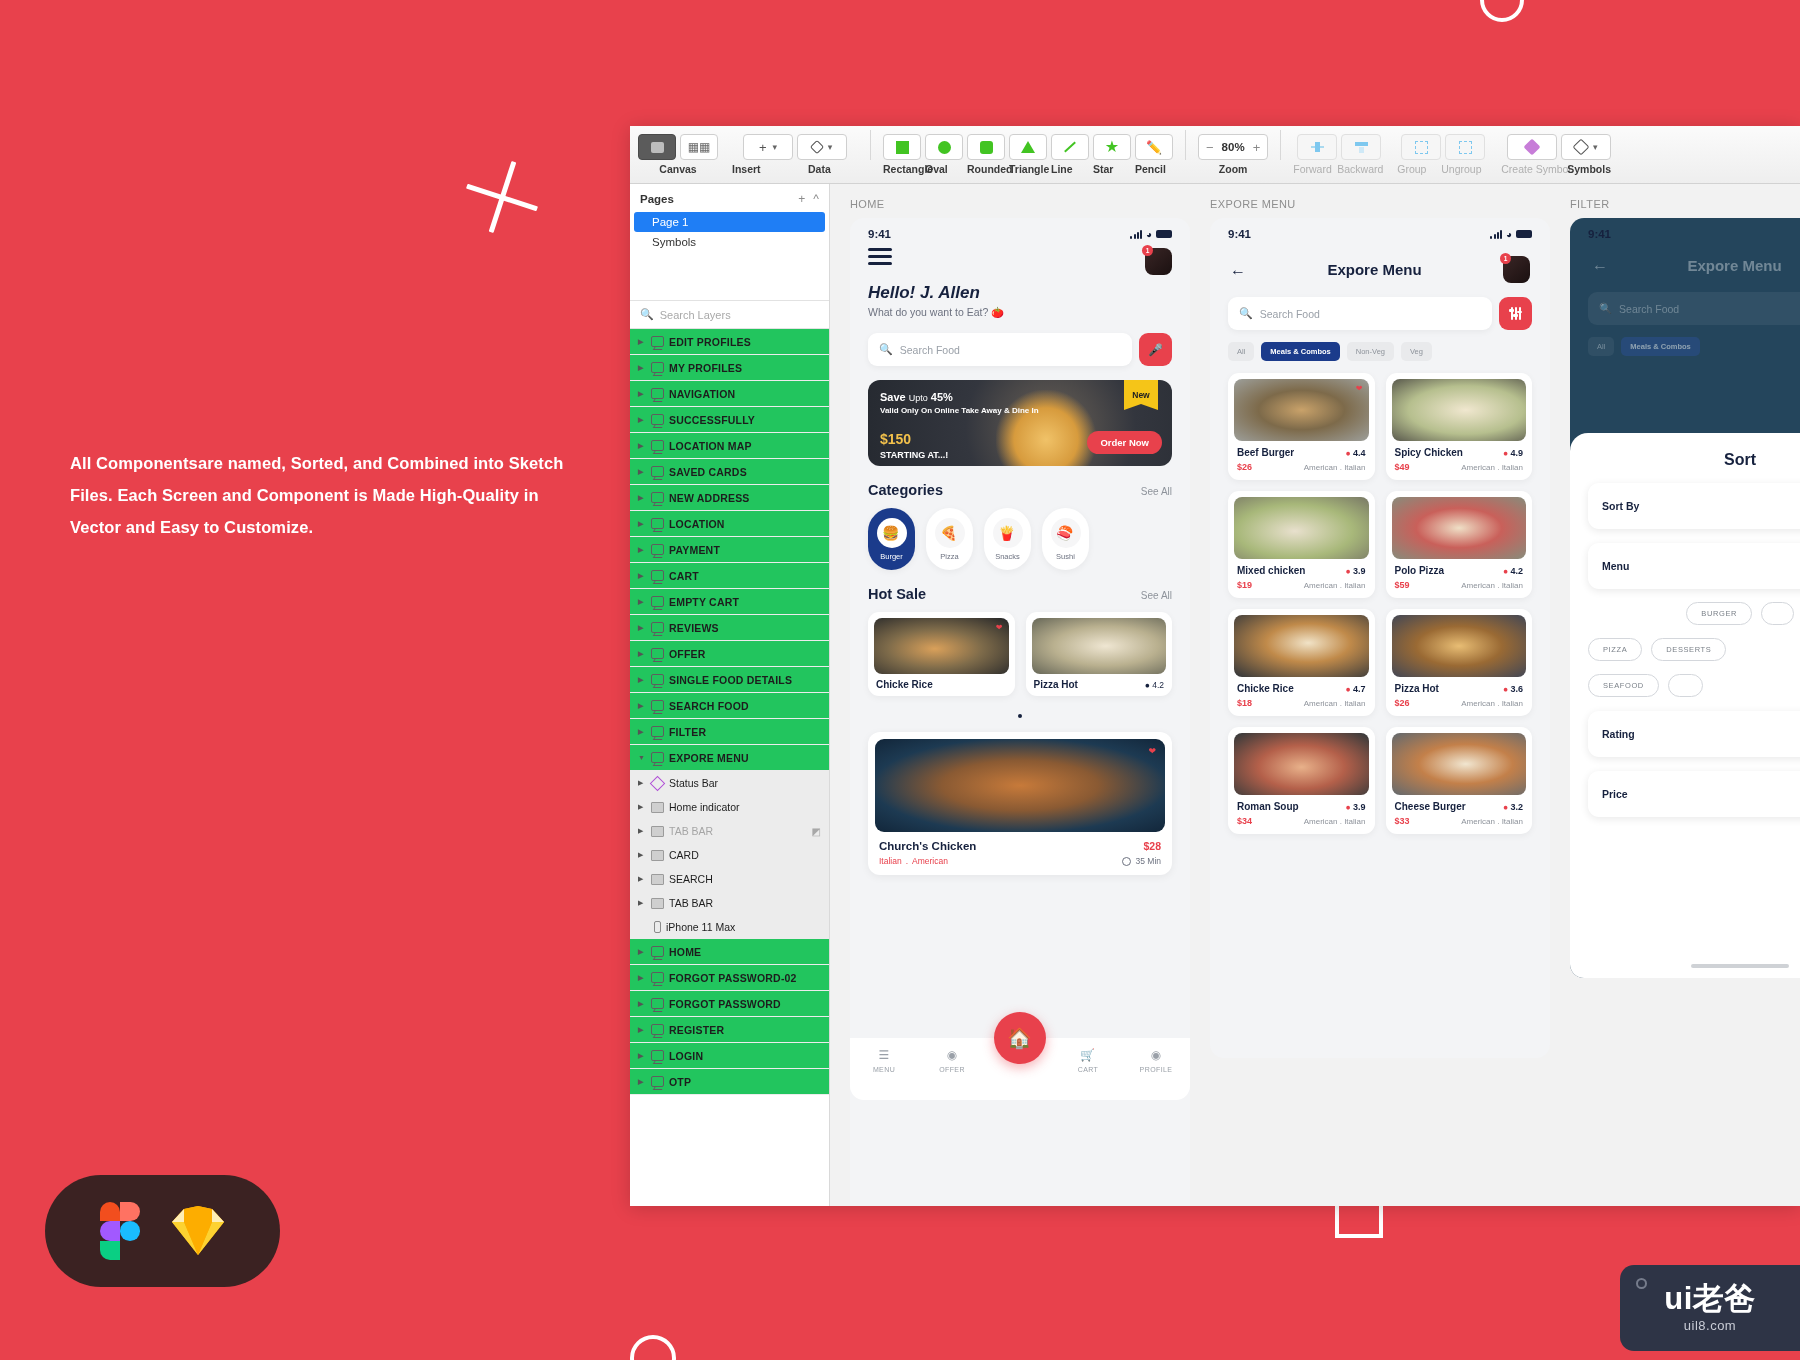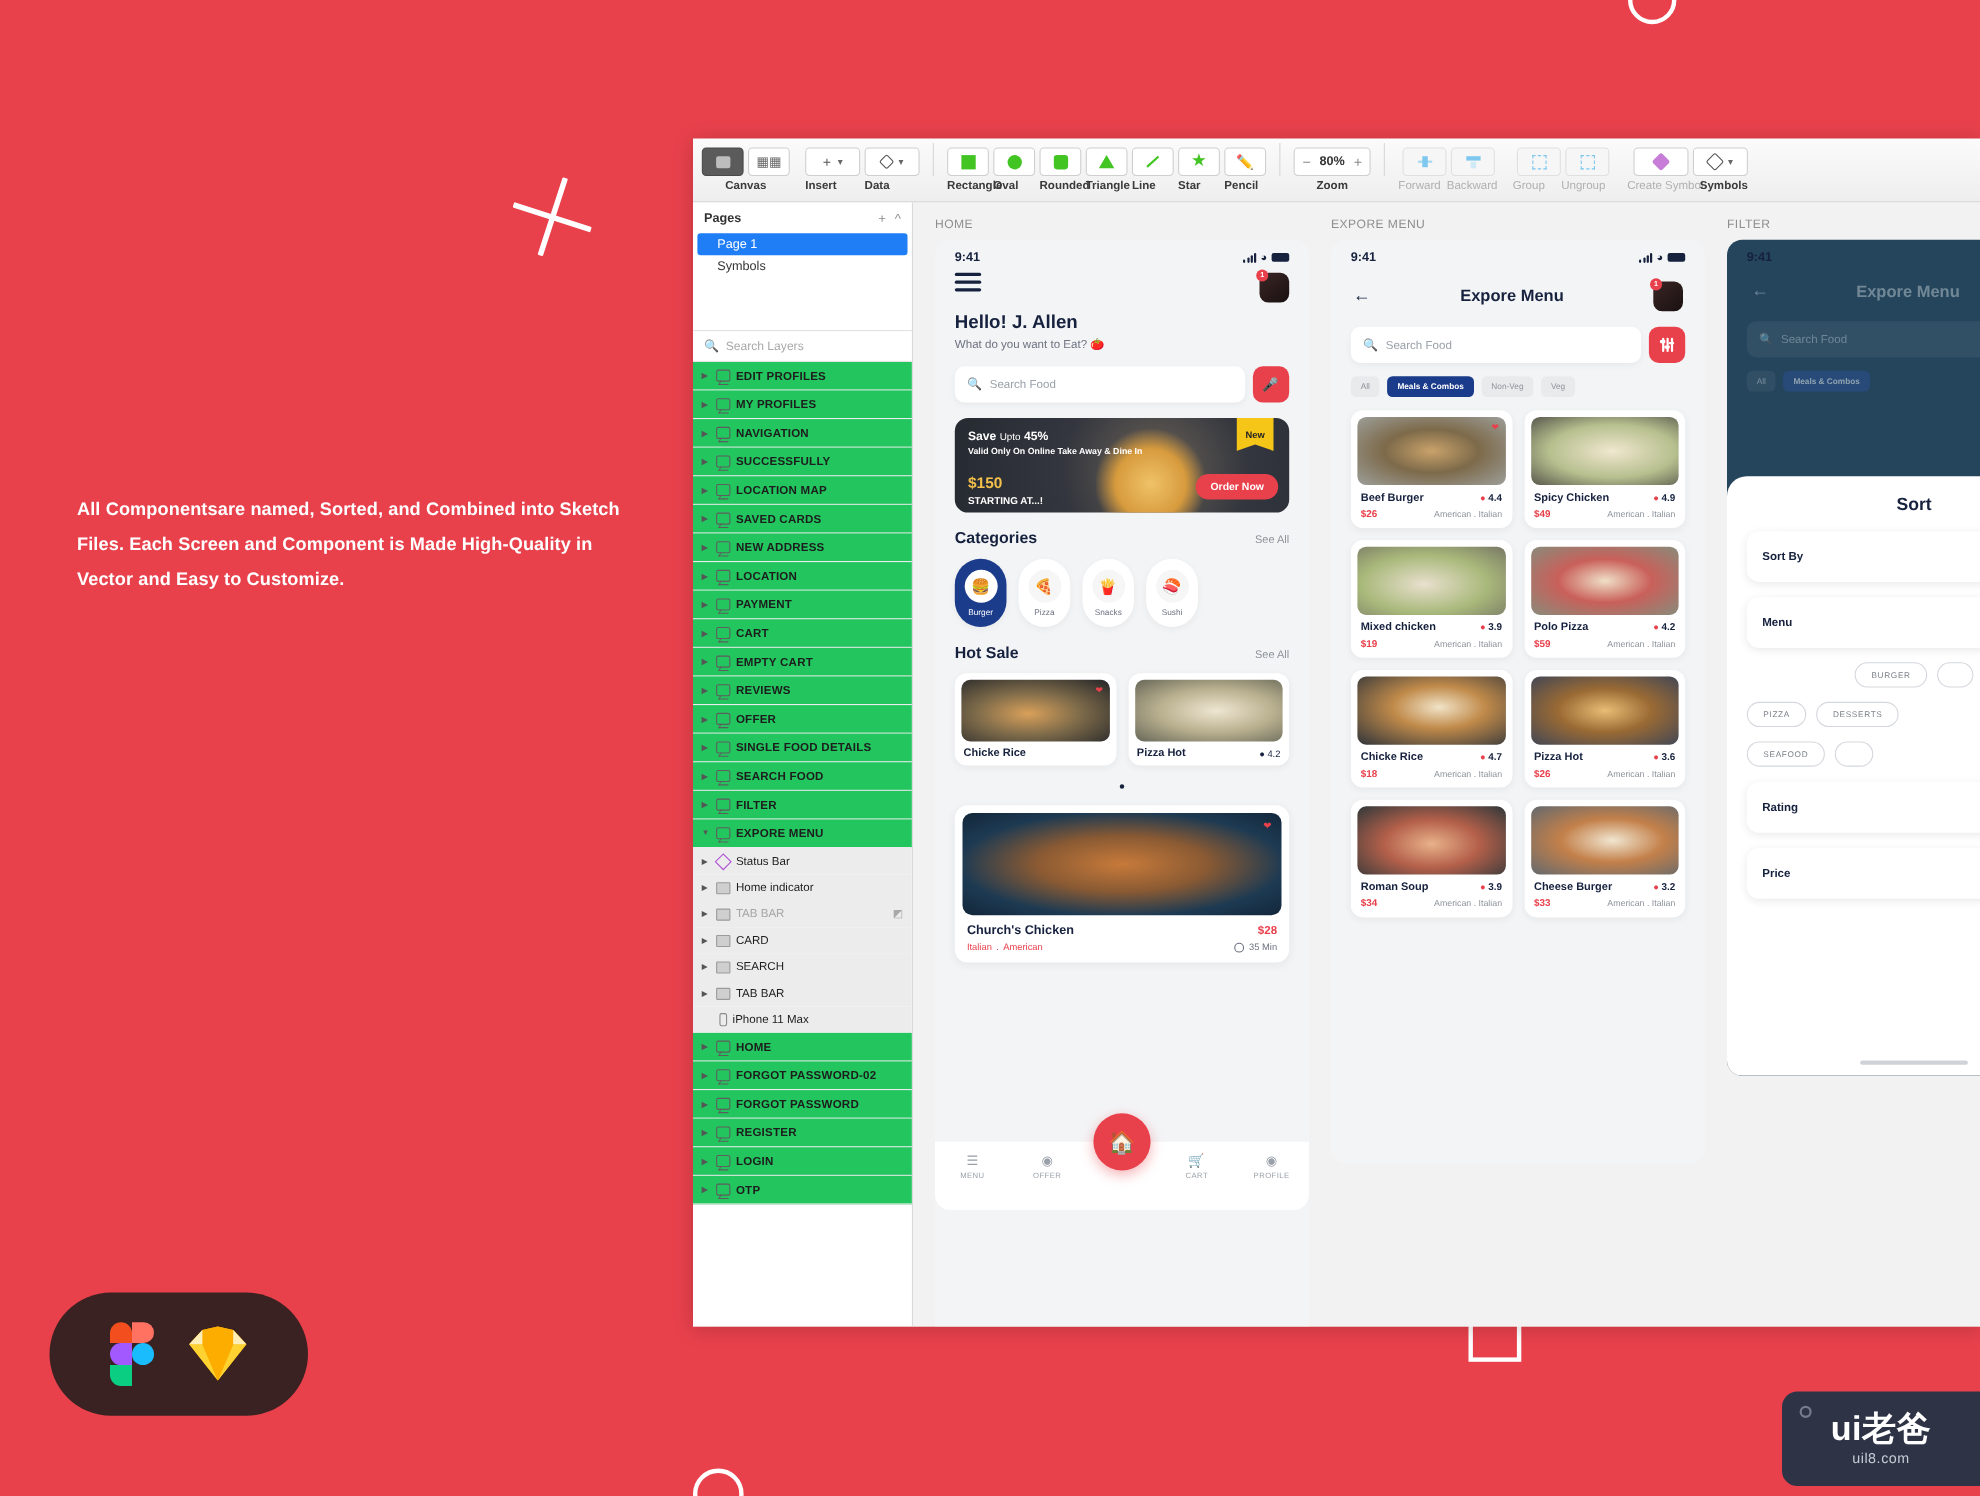--- a/index.html
+++ b/index.html
@@ -148,21 +148,21 @@
   
   .burger-btn { width: 24px; }
   .burger-btn i { display: block; height: 2.6px; background: #16213e; border-radius: 2px;
                   margin-bottom: 4.5px; }
   .avatar-wrap { position: relative; }
   .avatar { width: 27px; height: 27px; border-radius: 8px;
             background: linear-gradient(140deg,#3a2626,#1a1010); }
   .avatar-badge { position: absolute; top: -3px; left: -3px; width: 11px; height: 11px;
                   background: #e8414c; border-radius: 50%; color: #fff; font-size: 6.5px;
                   display: flex; align-items: center; justify-content: center; font-weight: bold; }
-  .greet { font-size: 17px; font-weight: bold; color: #16213e; margin-top: 8px; }
+  .greet { font-size: 17px; font-weight: bold; color: #16213e; margin-top: 8px; font-style: italic; }
   .greet-sub { font-size: 10.5px; color: #6d7280; margin-top: 3px; }
   .searchbar { display: flex; align-items: center; margin-top: 14px; gap: 7px; }
   .search-input { flex: 1; height: 33px; background: #fff; border-radius: 9px;
                   display: flex; align-items: center; gap: 7px; padding: 0 11px;
                   box-shadow: 0 2px 6px rgba(0,0,0,0.05); }
   .search-input .mag { color: #b5b9c0; font-size: 11px; }
   .search-input .ph { font-size: 10.5px; color: #9aa0a8; }
   .mic-btn { width: 33px; height: 33px; background: #e8414c; border-radius: 9px;
              display: flex; align-items: center; justify-content: center; color: #fff;
              font-size: 12px; }
@@ -366,21 +366,21 @@
           <span style="font-size:13px;color:#555;">+</span>
           <span class="tchev" style="margin-left:6px;">▾</span>
         </div>
         <div class="tbtn wide">
           <span class="diamond hollow" style="width:10px;height:10px;"></span>
           <span class="tchev" style="margin-left:6px;">▾</span>
         </div>
       </div>
       <div class="trow" style="gap:4px;">
         <div class="tlabel" style="width:50px;">Insert</div>
-        <div class="tlabel" style="width:50px;">Data</div>
+        <div class="tlabel" style="width:50px;margin-left:22px;">Data</div>
       </div>
     </div>
 
     <div class="tsep"></div>
 
     <div class="tgroup">
       <div class="trow">
         <div class="tbtn">
             <span class="sq"></span>
           </div>

